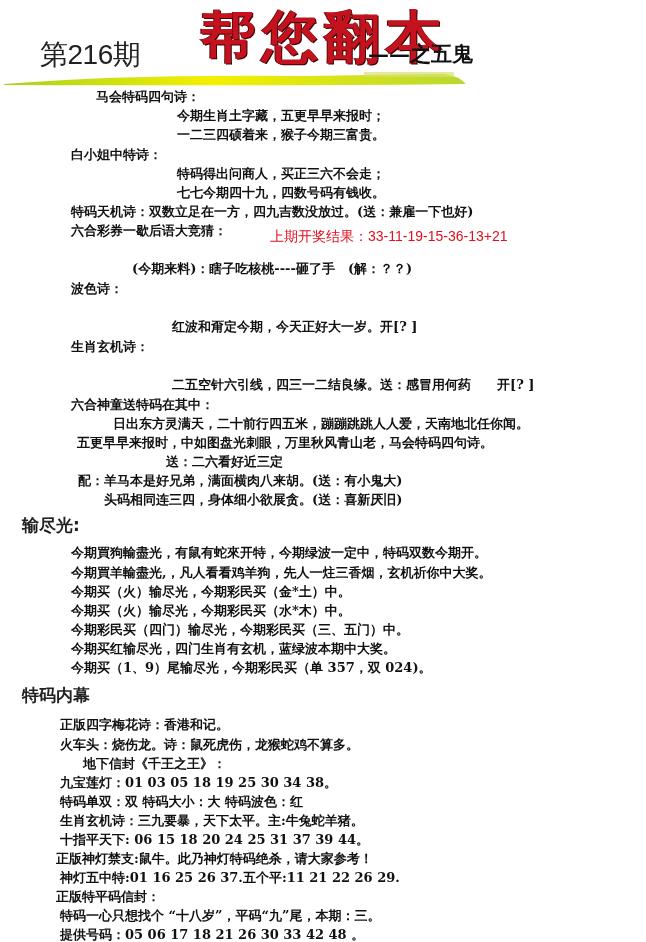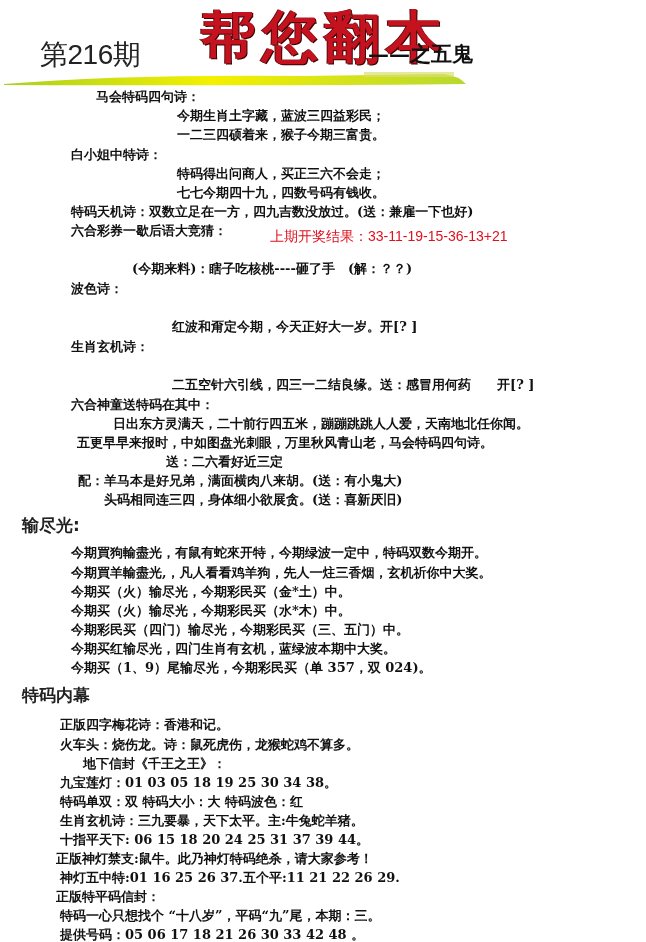--- a/index.html
+++ b/index.html
@@ -25,21 +25,21 @@
       <stop offset="0" stop-color="#a8d020"></stop>
       <stop offset="0.45" stop-color="#f4f000"></stop>
       <stop offset="1" stop-color="#b8d830"></stop>
     </linearGradient>
   </defs>
   <path d="M0 14 Q 120 4 300 6 L 440 4 Q 455 6 462 14 Q 300 16 0 15 Z" fill="url(#bg1)"></path>
   <rect x="360" y="2" width="90" height="5" fill="#d8e070" opacity="0.7"></rect>
 </svg>
 
 <div class="abs line" style="left:96px;top:88px;">马会特码四句诗：</div>
-<div class="abs line" style="left:177px;top:107px;">今期生肖土字藏，蓝波三四益彩民；</div>
+<div class="abs line" style="left:177px;top:107px;">今期生肖土字藏，五更早早来报时；</div>
 <div class="abs line" style="left:177px;top:126px;">一二三四硕着来，猴子今期三富贵。</div>
 <div class="abs line" style="left:71px;top:146px;">白小姐中特诗：</div>
 <div class="abs line" style="left:177px;top:165px;">特码得出问商人，买正三六不会走；</div>
 <div class="abs line" style="left:177px;top:184px;">七七今期四十九，四数号码有钱收。</div>
 <div class="abs line" style="left:71px;top:203px;">特码天机诗：双数立足在一方，四九吉数没放过。(送：兼雇一下也好)</div>
 <div class="abs line" style="left:71px;top:222px;">六合彩券一歇后语大竞猜：</div>
 
 <div class="abs result">
   <span>上期开奖结果：</span><span>33-11-19-15-36-13+21</span>
 </div>

